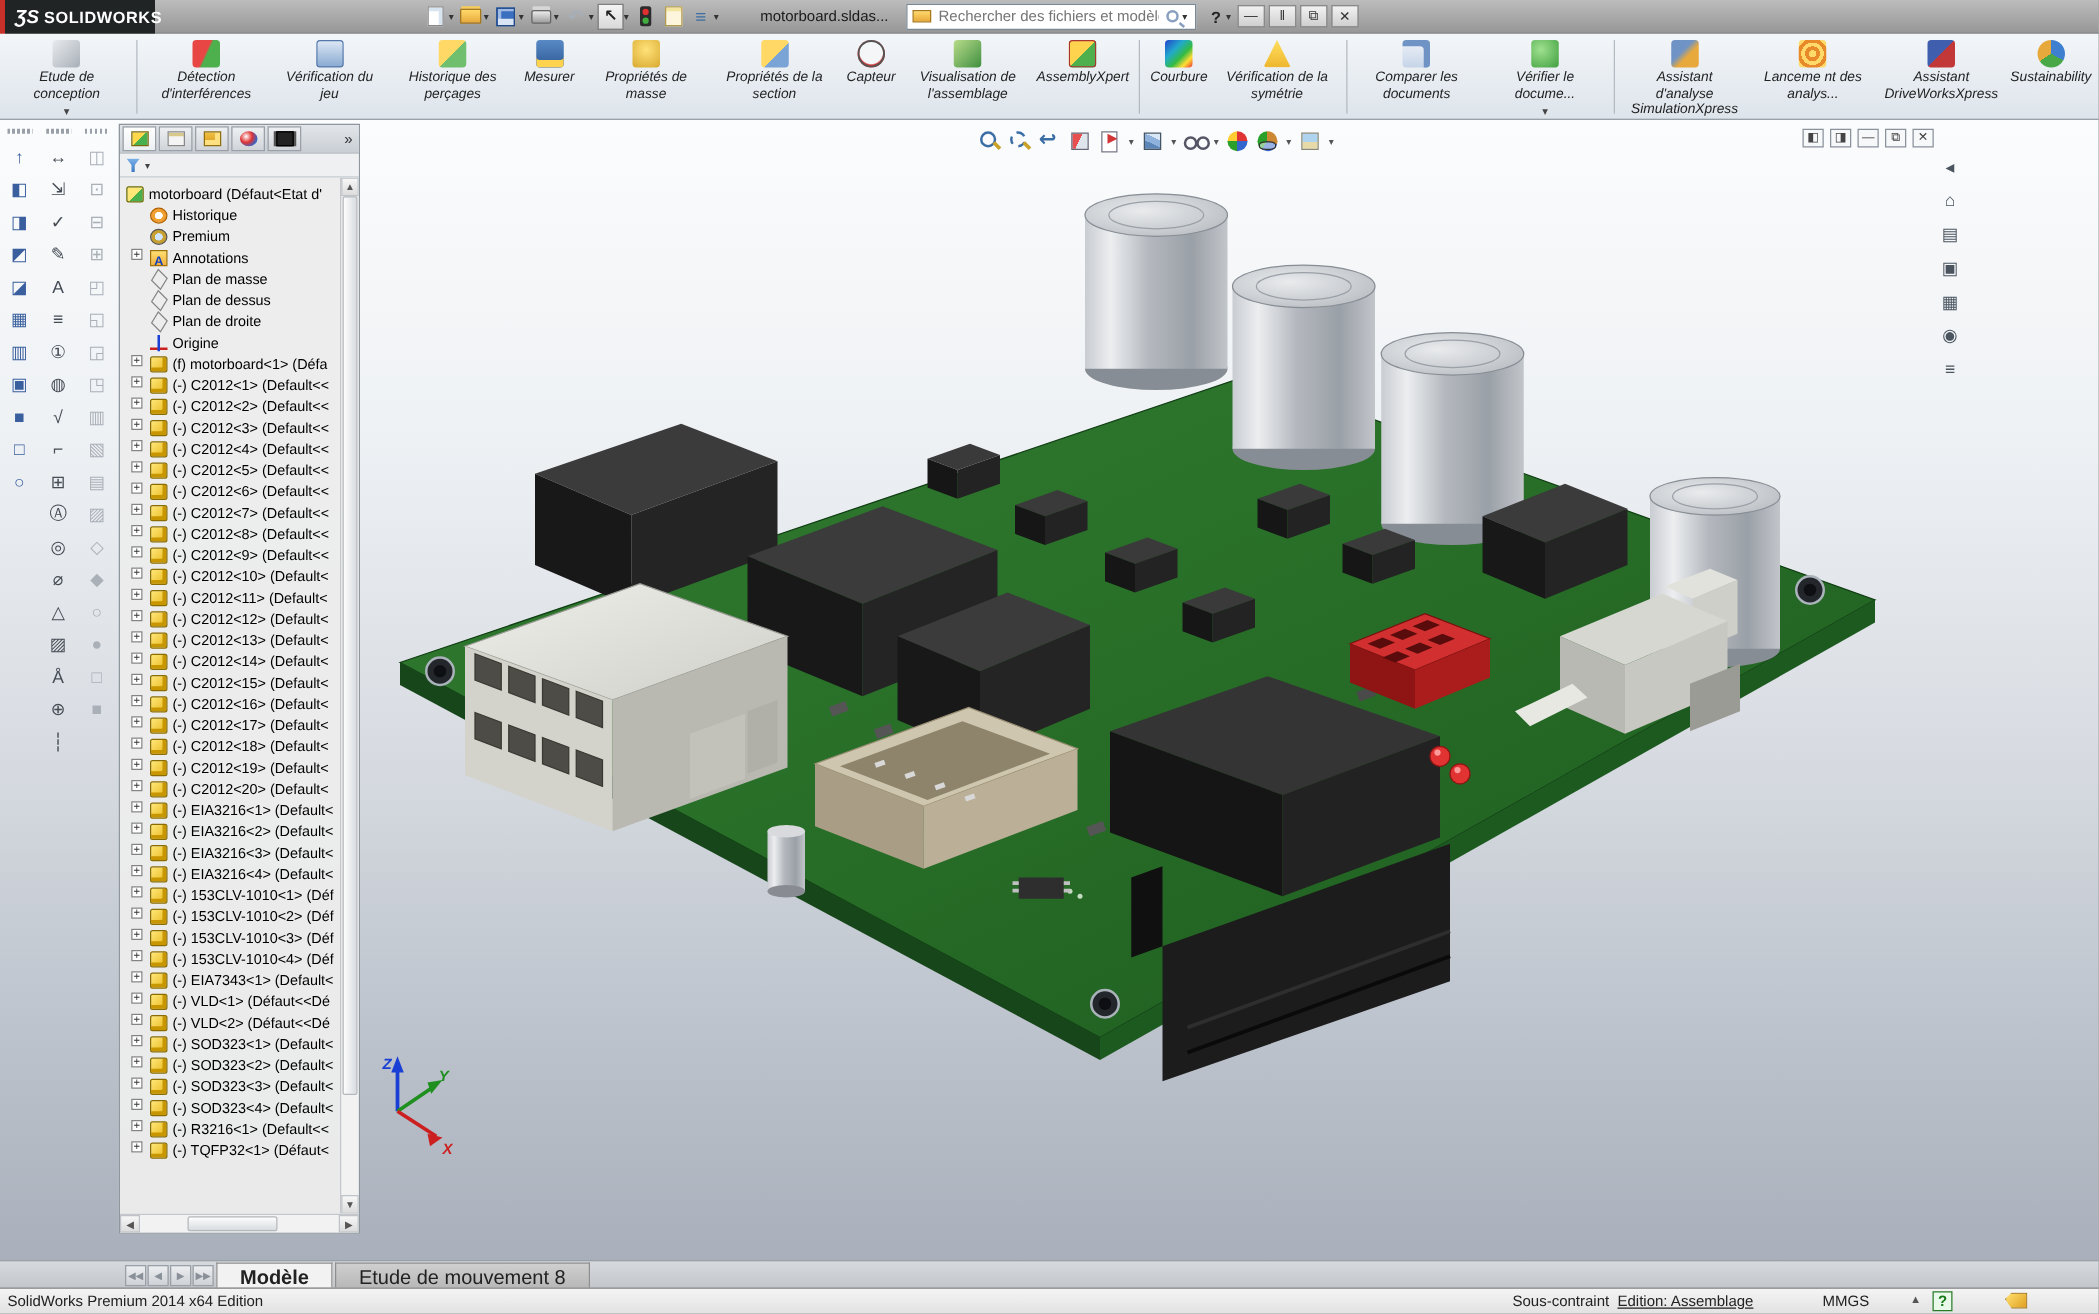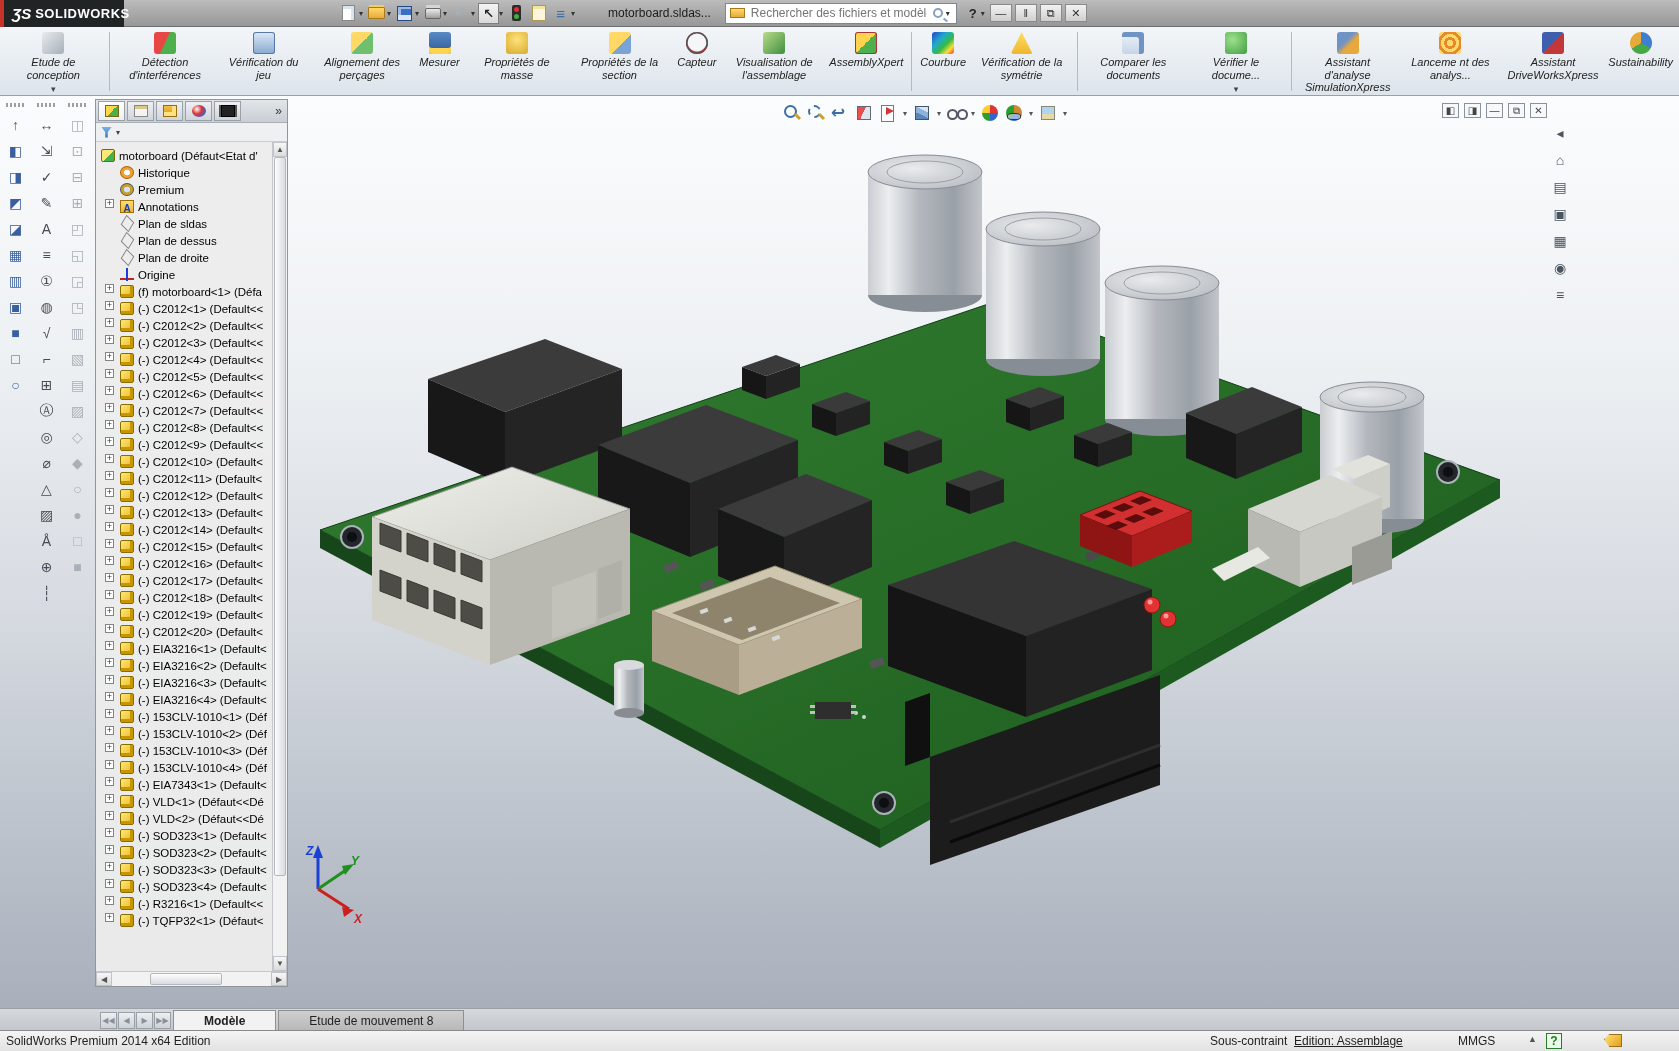--- a/index.html
+++ b/index.html
@@ -153,21 +153,21 @@
   .hscroll{height:15px;border-top:1px solid #c4c8cc;display:flex;align-items:stretch;flex:none;background:#f2f2f2;}
   .harrow{width:16px;display:flex;align-items:center;justify-content:center;font-size:8px;color:#555;background:linear-gradient(#f7f7f7,#dcdcdc);border:1px solid #c0c4c8;}
   .htrack{flex:1;position:relative;}
   .hthumb{position:absolute;left:38px;top:1px;bottom:1px;width:72px;background:linear-gradient(#fdfdfd,#d8dce0);border:1px solid #b4b8bc;border-radius:2px;}
   
   .bottombar{position:absolute;top:1008px;left:0;width:100%;height:22px;background:linear-gradient(#d6d9dd,#c3c7cc);
     display:flex;align-items:flex-end;border-top:1px solid #9aa0a8;}
   .mnav{display:flex;gap:1px;margin-left:100px;margin-bottom:1px;}
   .mbtn{width:17px;height:17px;border:1px solid #9aa0a8;background:linear-gradient(#eceef0,#ced2d6);
     display:flex;align-items:center;justify-content:center;font-size:8px;color:#8a9098;}
-  .btab{height:20px;padding:3px 30px 0;font-size:12px;background:linear-gradient(#cfcfcf,#b8b8b8);
+  .btab{height:20px;padding:3px 18px 0;font-size:16px;background:linear-gradient(#cfcfcf,#b8b8b8);
     border:1px solid #8f8f8f;border-bottom:none;margin-left:2px;white-space:nowrap;color:#222;}
   .btab.active{background:#f2f2f2;font-weight:bold;}
   
   .statusbar{position:absolute;top:1030px;left:0;width:100%;height:21px;background:linear-gradient(#f4f4f4,#e2e2e2);
     border-top:1px solid #8a8a8a;font-size:12px;color:#222;}
   .sb-left{position:absolute;left:6px;top:3px;}
   .sb-constraint{position:absolute;left:1210px;top:3px;}
   .sb-edition{position:absolute;left:1294px;top:3px;text-decoration:underline;}
   .sb-units{position:absolute;left:1458px;top:3px;}
   .sb-arrow{position:absolute;left:1528px;top:3px;font-size:9px;color:#555;}
@@ -252,21 +252,21 @@
         <span class="rlabel">Détection d'interférences</span>
 
       </div>
       <div class="rbtn">
         <span class="ric ic-clearance"></span>
         <span class="rlabel">Vérification du jeu</span>
 
       </div>
       <div class="rbtn">
         <span class="ric ic-hole-alignment"></span>
-        <span class="rlabel">Alignement des perçages</span>
+        <span class="rlabel">Historique des perçages</span>
 
       </div>
       <div class="rbtn">
         <span class="ric ic-measure"></span>
         <span class="rlabel">Mesurer</span>
 
       </div>
       <div class="rbtn">
         <span class="ric ic-mass-properties"></span>
         <span class="rlabel">Propriétés de masse</span>
@@ -797,21 +797,21 @@
               <span class="tl">Premium</span>
             </div>
             <div class="trow expandable">
               <span class="exp"></span>
               <span class="ti ic-annotations"></span>
               <span class="tl">Annotations</span>
             </div>
             <div class="trow">
 
               <span class="ti ic-plane"></span>
-              <span class="tl">Plan de sldas</span>
+              <span class="tl">Plan de masse</span>
             </div>
             <div class="trow">
 
               <span class="ti ic-plane"></span>
               <span class="tl">Plan de dessus</span>
             </div>
             <div class="trow">
 
               <span class="ti ic-plane"></span>
               <span class="tl">Plan de droite</span>

